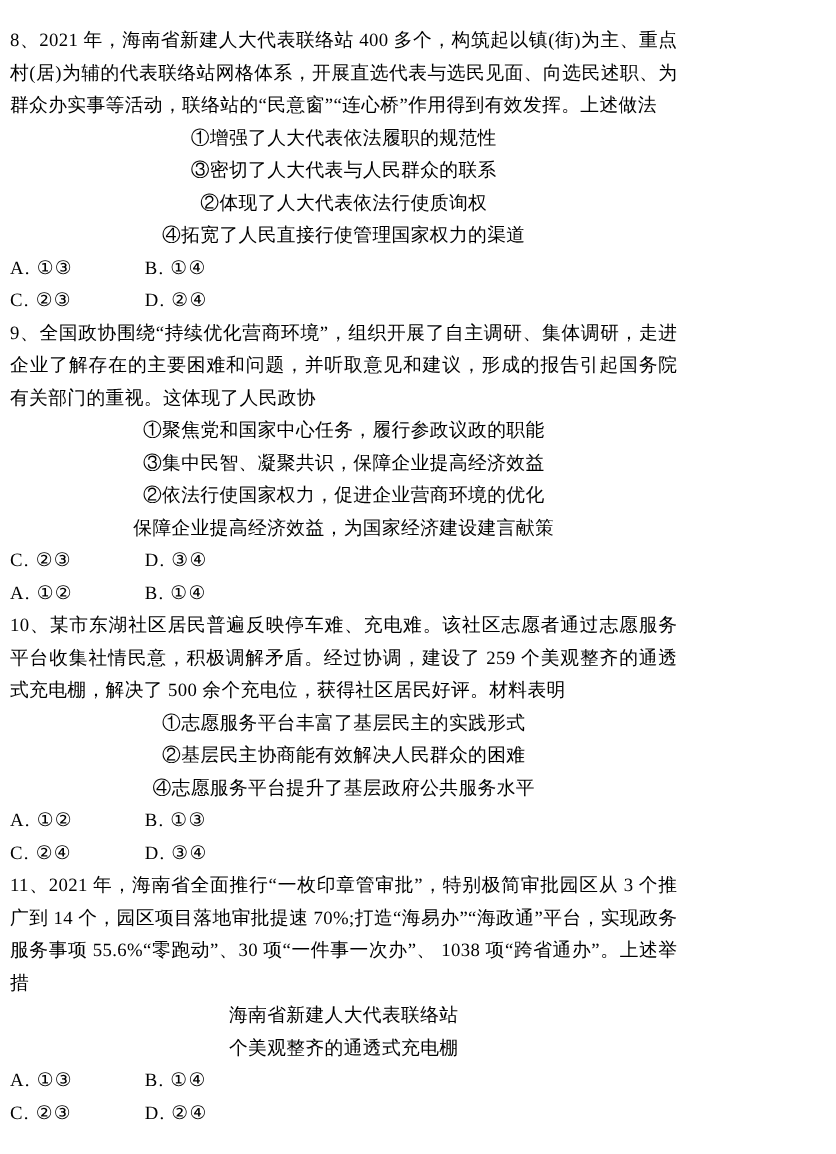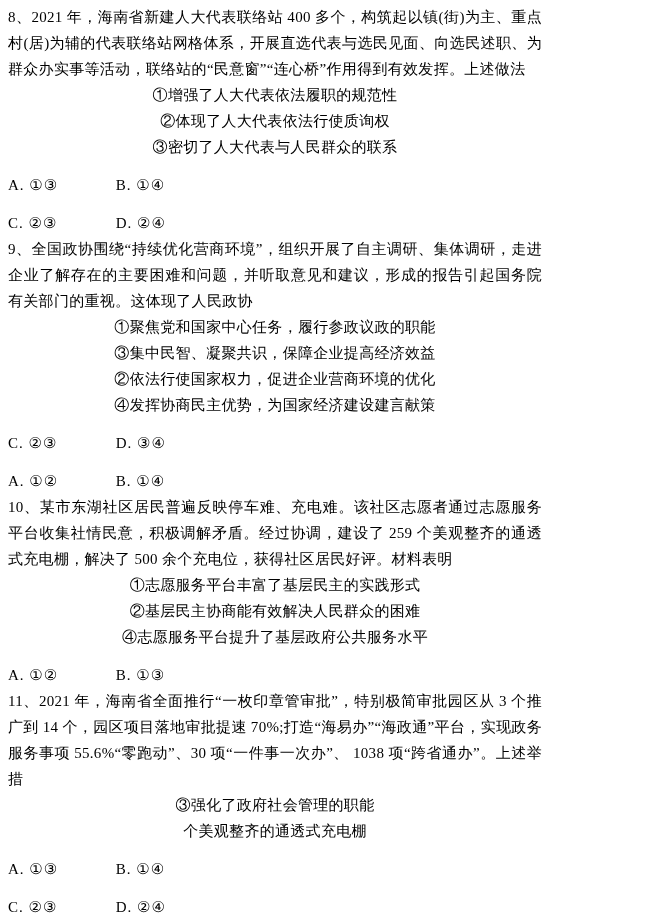--- a/index.html
+++ b/index.html
@@ -10,21 +10,21 @@
   body {
     width: 669px;
     height: 923px;
     overflow: hidden;
     color: #000000;
     font-family: "Liberation Serif", "DejaVu Serif", serif;
     font-size: 15px;
     line-height: 26px;
   }
   .doc {
-    padding: 4px 8px 0 8px;
+    padding: 20px 8px 0 8px;
     box-sizing: border-box;
     width: 550px;
   }
   .question-block {
     margin: 0;
   }
   .stem {
     margin: 0;
     text-align: justify;
     text-justify: inter-ideograph;
@@ -36,76 +36,80 @@
     letter-spacing: 0.3px;
     text-align: center;
   }
   .answer-row {
     margin: 0;
     white-space: nowrap;
   }
   .answer-cell {
     display: inline-block;
     letter-spacing: 1px;
-    margin-top: 12px;
   }
   .answer-cell.first {
     width: 104px;
   }
 </style>
 </head>
 <body>
 
 <div class="doc">
 
   <section class="question-block">
     <p class="stem">8、2021 年，海南省新建人大代表联络站 400 多个，构筑起以镇(街)为主、重点村(居)为辅的代表联络站网格体系，开展直选代表与选民见面、向选民述职、为群众办实事等活动，联络站的“民意窗”“连心桥”作用得到有效发挥。上述做法</p>
     <p class="option-line">①增强了人大代表依法履职的规范性</p>
+    <p class="option-line">③密切了人大代表与人民群众的联系</p>
     <p class="option-line">②体现了人大代表依法行使质询权</p>
-    <p class="option-line">③密切了人大代表与人民群众的联系</p>
+    <p class="option-line">④拓宽了人民直接行使管理国家权力的渠道</p>
     <div class="answer-row">
       <span class="answer-cell first">A. ①③</span>
       <span class="answer-cell">B. ①④</span>
     </div>
     <div class="answer-row">
       <span class="answer-cell first">C. ②③</span>
       <span class="answer-cell">D. ②④</span>
     </div>
   </section>
 
   <section class="question-block">
     <p class="stem">9、全国政协围绕“持续优化营商环境”，组织开展了自主调研、集体调研，走进企业了解存在的主要困难和问题，并听取意见和建议，形成的报告引起国务院有关部门的重视。这体现了人民政协</p>
     <p class="option-line">①聚焦党和国家中心任务，履行参政议政的职能</p>
     <p class="option-line">③集中民智、凝聚共识，保障企业提高经济效益</p>
     <p class="option-line">②依法行使国家权力，促进企业营商环境的优化</p>
-    <p class="option-line">④发挥协商民主优势，为国家经济建设建言献策</p>
+    <p class="option-line">保障企业提高经济效益，为国家经济建设建言献策</p>
     <div class="answer-row">
       <span class="answer-cell first">C. ②③</span>
       <span class="answer-cell">D. ③④</span>
     </div>
     <div class="answer-row">
       <span class="answer-cell first">A. ①②</span>
       <span class="answer-cell">B. ①④</span>
     </div>
   </section>
 
   <section class="question-block">
     <p class="stem">10、某市东湖社区居民普遍反映停车难、充电难。该社区志愿者通过志愿服务平台收集社情民意，积极调解矛盾。经过协调，建设了 259 个美观整齐的通透式充电棚，解决了 500 余个充电位，获得社区居民好评。材料表明</p>
     <p class="option-line">①志愿服务平台丰富了基层民主的实践形式</p>
     <p class="option-line">②基层民主协商能有效解决人民群众的困难</p>
     <p class="option-line">④志愿服务平台提升了基层政府公共服务水平</p>
     <div class="answer-row">
       <span class="answer-cell first">A. ①②</span>
       <span class="answer-cell">B. ①③</span>
     </div>
+    <div class="answer-row">
+      <span class="answer-cell first">C. ②④</span>
+      <span class="answer-cell">D. ③④</span>
+    </div>
   </section>
 
   <section class="question-block">
     <p class="stem">11、2021 年，海南省全面推行“一枚印章管审批”，特别极简审批园区从 3 个推广到 14 个，园区项目落地审批提速 70%;打造“海易办”“海政通”平台，实现政务服务事项 55.6%“零跑动”、30 项“一件事一次办”、 1038 项“跨省通办”。上述举措</p>
-    <p class="option-line">③强化了政府社会管理的职能</p>
+    <p class="option-line">海南省新建人大代表联络站</p>
     <p class="option-line">个美观整齐的通透式充电棚</p>
     <div class="answer-row">
       <span class="answer-cell first">A. ①③</span>
       <span class="answer-cell">B. ①④</span>
     </div>
     <div class="answer-row">
       <span class="answer-cell first">C. ②③</span>
       <span class="answer-cell">D. ②④</span>
     </div>
   </section>

